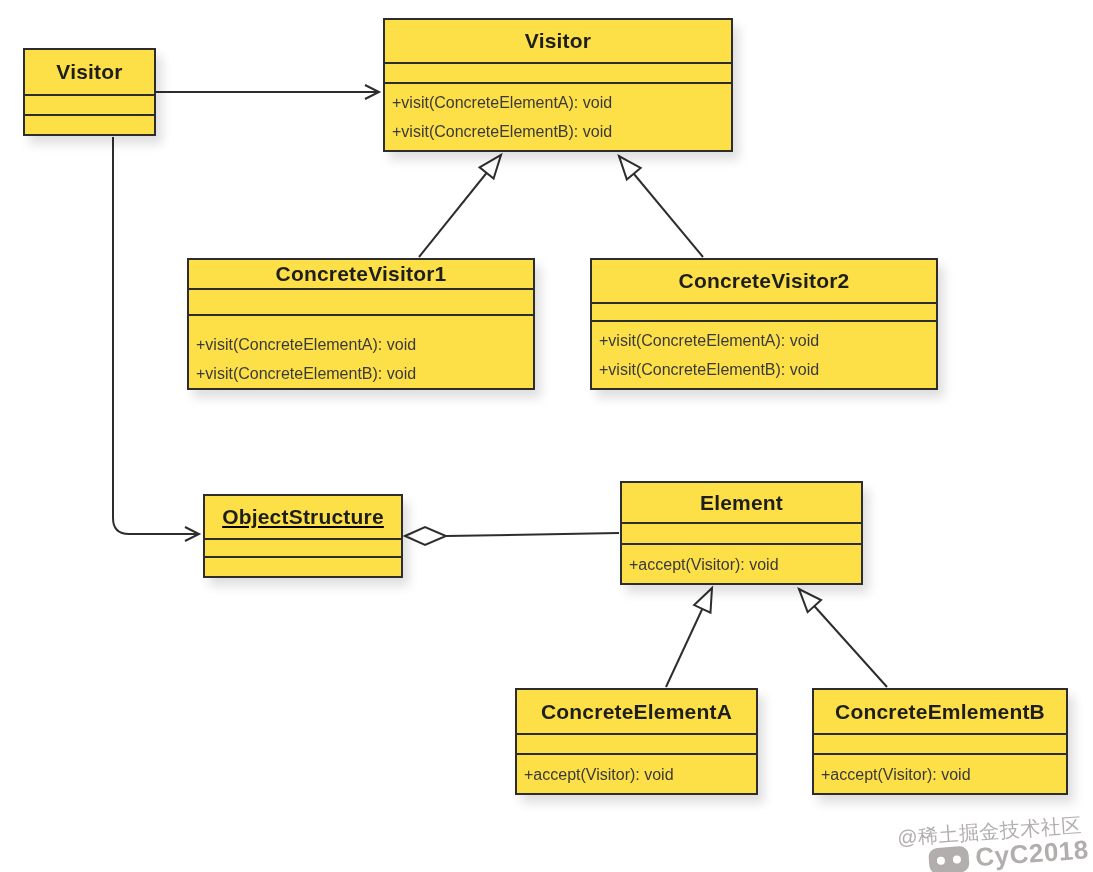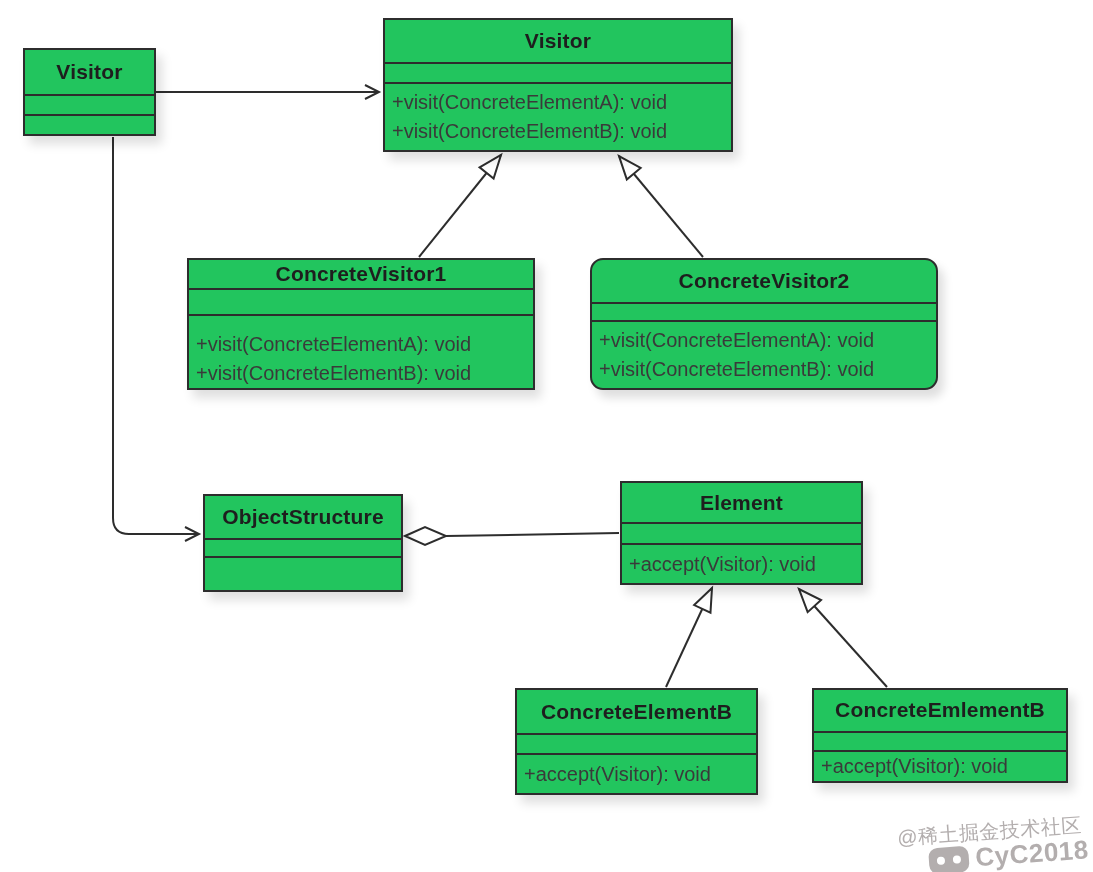--- a/index.html
+++ b/index.html
@@ -6,21 +6,21 @@
   #canvas {
     position: relative;
     width: 1093px;
     height: 872px;
     background: #ffffff;
     font-family: "Liberation Sans", sans-serif;
     overflow: hidden;
   }
   .uml-class {
     position: absolute;
-    background: #22c55e;
+    background: #fde047;
     border: 2px solid #2d2d2d;
     box-sizing: border-box;
     display: flex;
     flex-direction: column;
     box-shadow: 6px 8px 10px rgba(0,0,0,0.13);
   }
   .uml-title {
     display: flex;
     align-items: center;
     justify-content: center;
@@ -37,55 +37,55 @@
   }
   .uml-methods {
     flex: 1;
     display: flex;
     flex-direction: column;
     justify-content: center;
     padding-left: 7px;
     box-sizing: border-box;
   }
   .uml-methods div {
-    font-size: 20px;
+    font-size: 16px;
     color: #3a3a3a;
     line-height: 29px;
     white-space: nowrap;
   }
   
   #box-client          { left: 23px;  top: 48px;  width: 133px; height: 88px; }
   #box-client .uml-title { height: 46px; }
   #box-client .uml-attrs { height: 20px; }
 
   #box-visitor         { left: 383px; top: 18px;  width: 350px; height: 134px; }
   #box-visitor .uml-title { height: 44px; }
   #box-visitor .uml-attrs { height: 20px; }
 
   #box-cv1             { left: 187px; top: 258px; width: 348px; height: 132px; gap: 14px; }
   #box-cv1 .uml-title  { height: 44px; }
   #box-cv1 .uml-attrs  { height: 18px; }
 
-  #box-cv2             { left: 590px; top: 258px; width: 348px; height: 132px; border-radius: 13px; }
+  #box-cv2             { left: 590px; top: 258px; width: 348px; height: 132px; }
   #box-cv2 .uml-title  { height: 44px; }
   #box-cv2 .uml-attrs  { height: 18px; }
 
-  #box-os              { left: 203px; top: 494px; width: 200px; height: 98px; }
+  #box-os              { left: 203px; top: 494px; width: 200px; height: 84px; text-decoration: underline; }
   #box-os .uml-title   { height: 44px; }
   #box-os .uml-attrs   { height: 18px; }
 
   #box-element         { left: 620px; top: 481px; width: 243px; height: 104px; }
   #box-element .uml-title { height: 41px; text-align: center; }
   #box-element .uml-attrs { height: 21px; }
 
   #box-cea             { left: 515px; top: 688px; width: 243px; height: 107px; }
   #box-cea .uml-title  { height: 45px; }
   #box-cea .uml-attrs  { height: 20px; }
 
-  #box-ceb             { left: 812px; top: 688px; width: 256px; height: 95px; justify-content: space-between; }
+  #box-ceb             { left: 812px; top: 688px; width: 256px; height: 107px; justify-content: space-between; }
   #box-ceb .uml-title  { height: 45px; }
   #box-ceb .uml-attrs  { height: 20px; }
 
   #connector-layer {
     position: absolute;
     left: 0; top: 0;
     width: 1093px; height: 872px;
     pointer-events: none;
   }
   .watermark {
@@ -207,21 +207,21 @@
 
   <div class="uml-class" id="box-element">
     <div class="uml-title">Element</div>
     <div class="uml-attrs"></div>
     <div class="uml-methods">
       <div>+accept(Visitor): void</div>
     </div>
   </div>
 
   <div class="uml-class" id="box-cea">
-    <div class="uml-title">ConcreteElementB</div>
+    <div class="uml-title">ConcreteElementA</div>
     <div class="uml-attrs"></div>
     <div class="uml-methods">
       <div>+accept(Visitor): void</div>
     </div>
   </div>
 
   <div class="uml-class" id="box-ceb">
     <div class="uml-title">ConcreteEmlementB</div>
     <div class="uml-attrs"></div>
     <div class="uml-methods">

